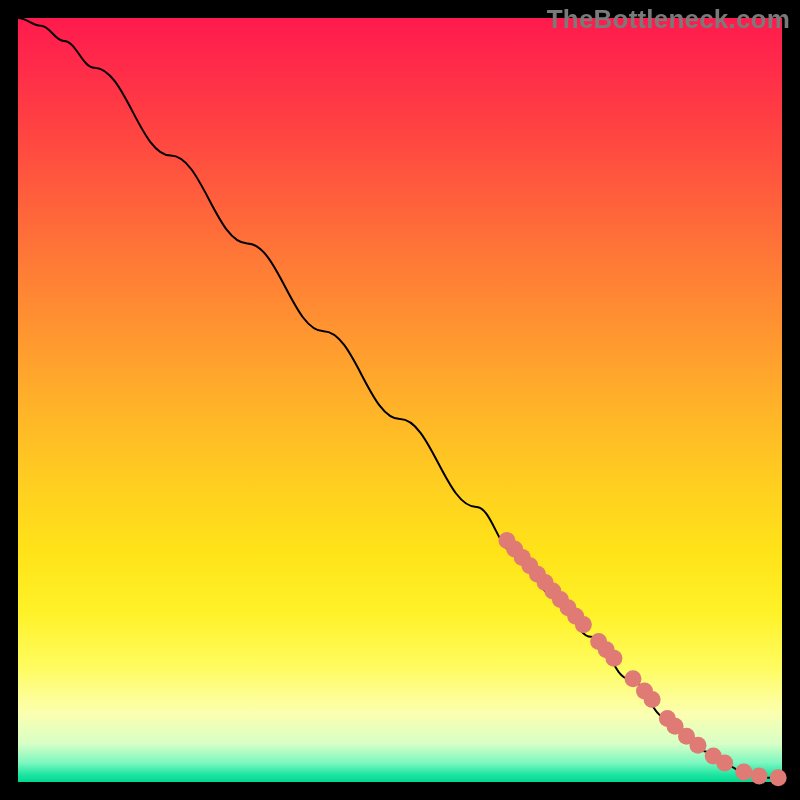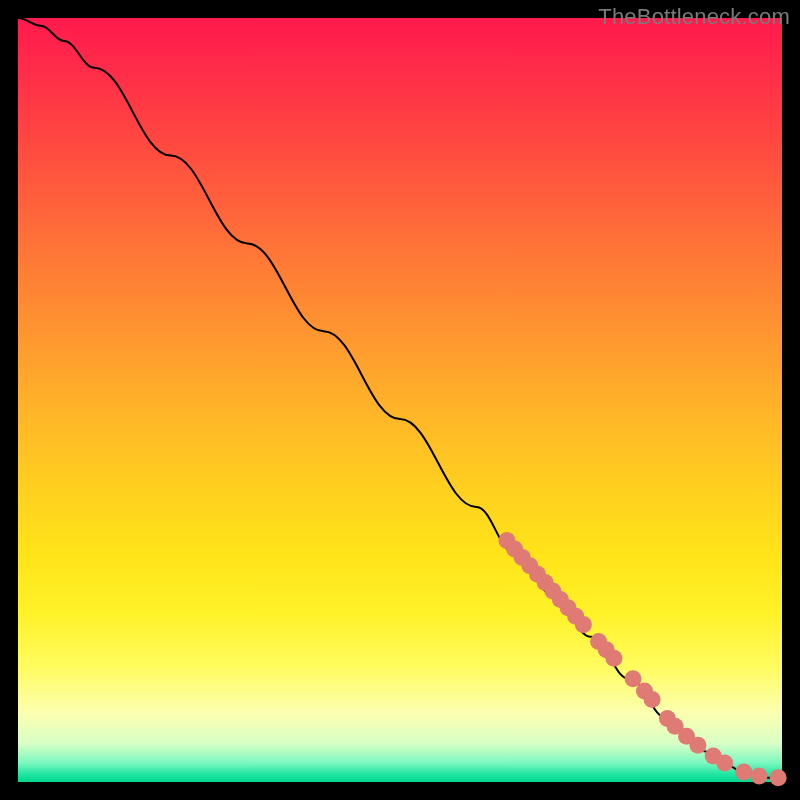--- a/index.html
+++ b/index.html
@@ -33,22 +33,22 @@
       #7cf7c0 97.5%,
       #1fe6a2 99%,
       #00d890 100%
     );
   }
   .watermark {
     position: absolute;
     top: 4px;
     right: 10px;
     font-family: Arial, Helvetica, sans-serif;
-    font-size: 22px;
-    font-weight: 400;
+    font-size: 26px;
+    font-weight: 700;
     color: #7a7a7a;
     letter-spacing: 0.2px;
     user-select: none;
   }
   svg.overlay {
     position: absolute;
     left: 0;
     top: 0;
     width: 764px;
     height: 764px;

